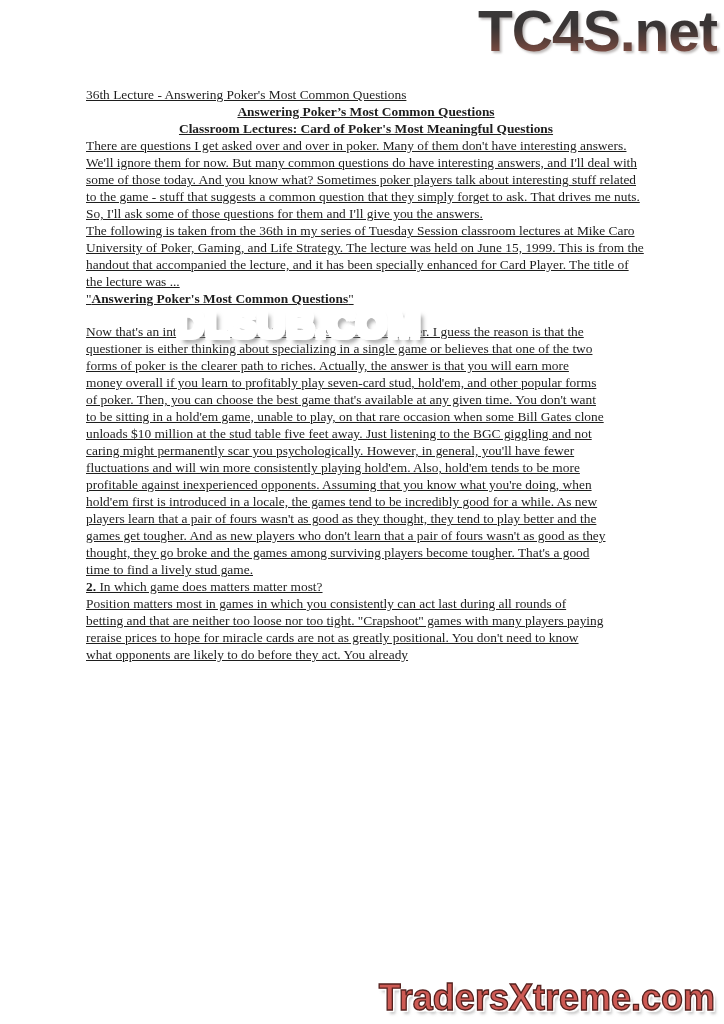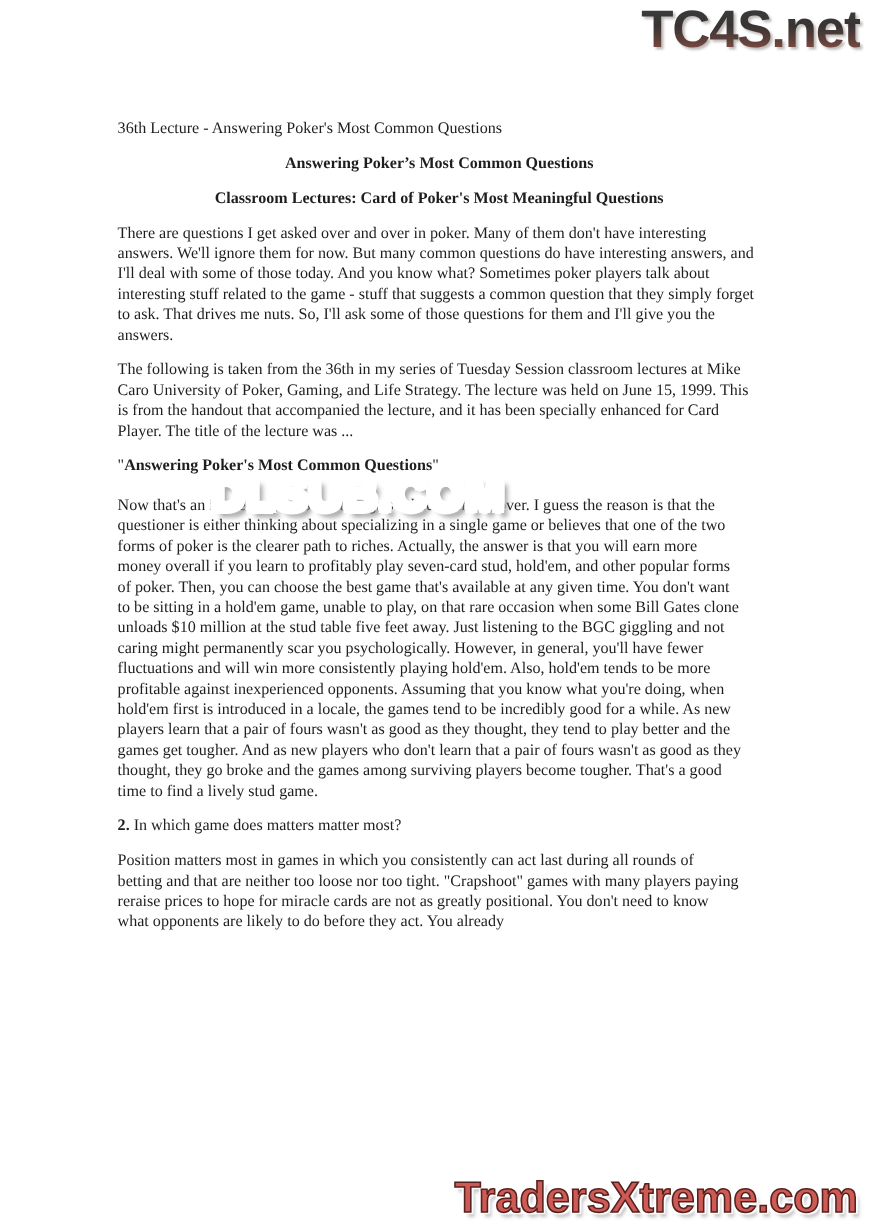--- a/index.html
+++ b/index.html
@@ -11,40 +11,40 @@
     overflow: hidden;
     font-family: "Liberation Serif", serif;
   }
 
   
   .logo-top {
     position: absolute;
     top: 3px; right: 7px;
     font-family: "Liberation Sans", sans-serif;
     font-weight: 900;
-    font-size: 44px;
+    font-size: 57px;
     line-height: 1;
     letter-spacing: -1px;
     background: linear-gradient(180deg, #3c3c3c 0%, #383434 42%, #5c403a 68%, #7e4c42 88%, #8a584c 100%);
     -webkit-background-clip: text;
     background-clip: text;
     color: transparent;
     filter: drop-shadow(2px 2px 1px rgba(125,118,115,0.5));
   }
 
   
   .doc {
     position: absolute;
     left: 86px; top: 86px;
     width: 560px;
     font-size: 13.4px;
     line-height: 17px;
     color: #1e1e1e;
   }
-  .doc p { margin: 12px; }
+  .doc p { margin: 0; text-decoration: underline; }
   .bold   { font-weight: bold; text-align: center; }
   .italic { font-style: italic; }
   .gap    { margin-top: 16px; }
   .gap-lg { margin-top: 33px; }
   .indent { margin-left: 38px; width: 520px; }
   .answer-wrap { position: relative; }
 
   
   .watermark {
     position: absolute;

